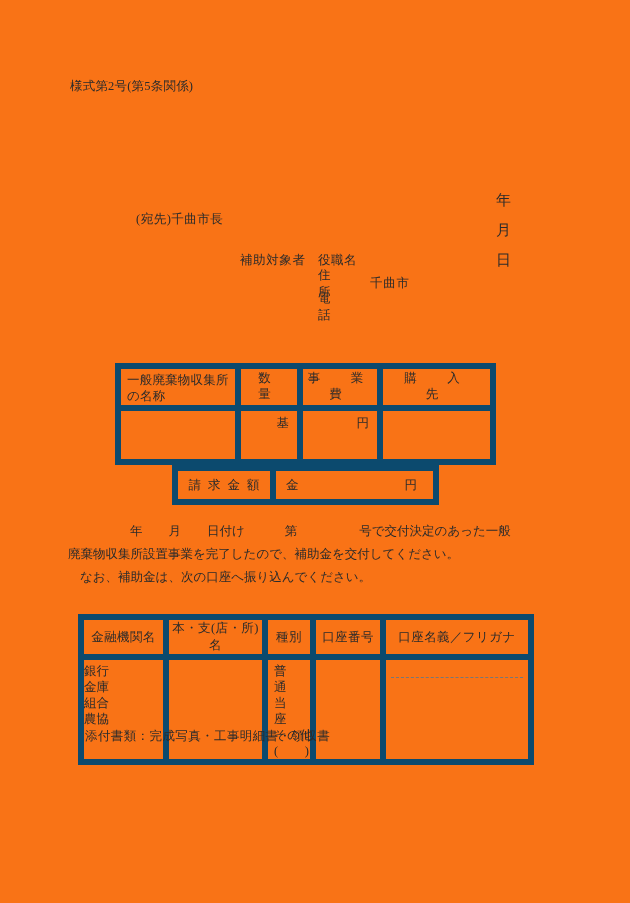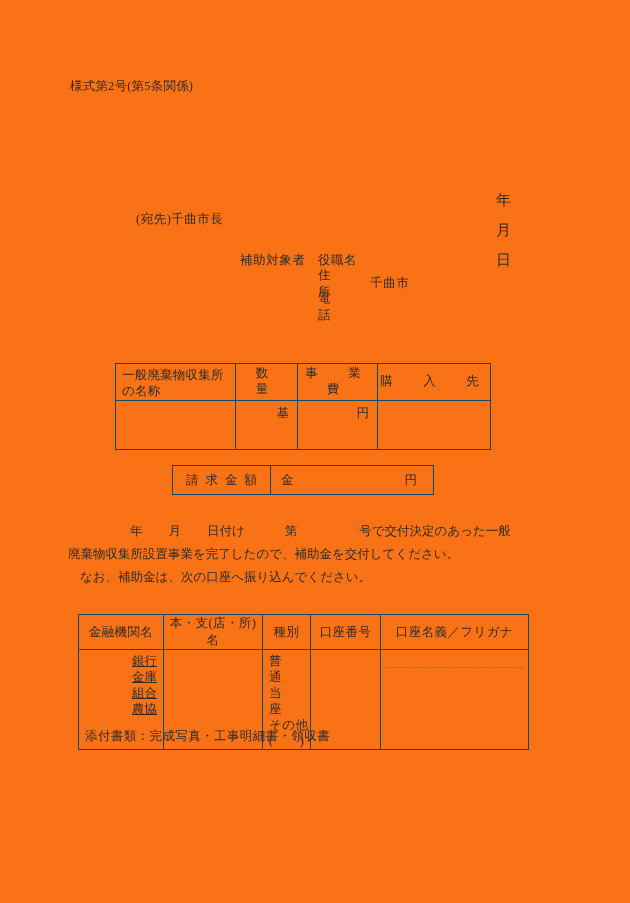--- a/index.html
+++ b/index.html
@@ -85,21 +85,21 @@
 
   
   table.grid {
     position: absolute;
     border-collapse: collapse;
     font-size: 12.5px;
     table-layout: fixed;
   }
   table.grid th,
   table.grid td {
-    border: 1px solid #0c4a6e;
+    border: 6px solid #0c4a6e;
     padding: 0;
     font-weight: normal;
     vertical-align: top;
     color: #2b2b2b;
   }
 
   
   #t-project { left: 115px; top: 363px; width: 375px; }
   #t-project th {
     height: 33px;
@@ -151,24 +151,22 @@
   
   #t-bank { left: 78px; top: 614px; width: 450px; }
   #t-bank th {
     height: 24px;
     text-align: center;
     vertical-align: middle;
     letter-spacing: 0.4px;
   }
   #t-bank td { height: 68px; }
   #t-bank td.kinds {
-    text-align: right;
     padding: 3px 6px 0 0;
     line-height: 16px;
-    text-decoration: underline;
   }
   #t-bank td.types {
     padding: 3px 0 0 6px;
     line-height: 16px;
   }
   #t-bank .pair {
     display: inline-block;
     width: 42px;
     letter-spacing: 9px;
   }

